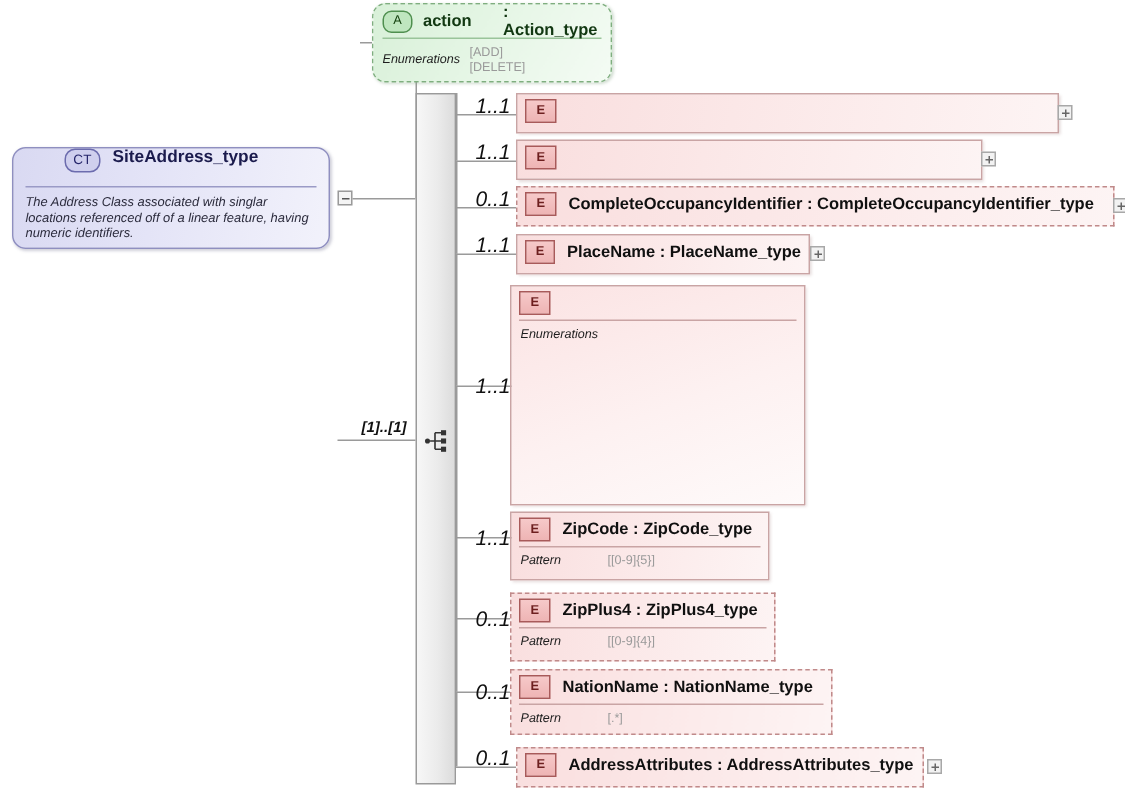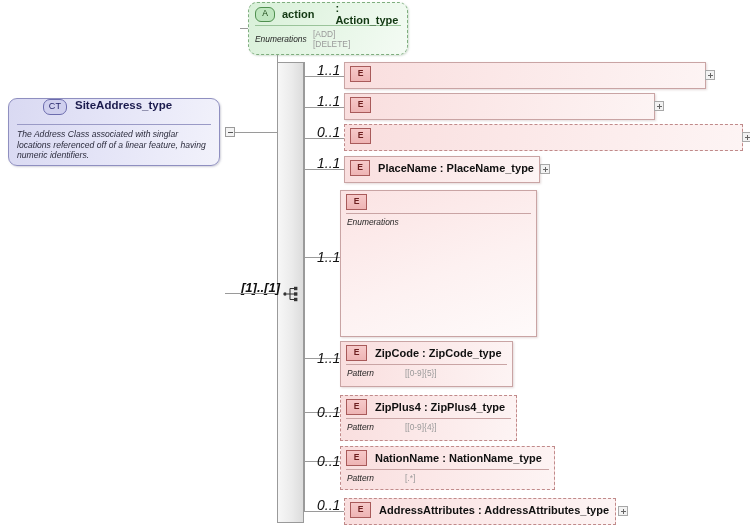--- a/index.html
+++ b/index.html
@@ -64,21 +64,21 @@
 
   
   .seq-box{
     position:absolute;left:277px;top:62px;width:27px;height:461px;
     border:1px solid #9a9a9a;
     background:linear-gradient(90deg,#f7f7f7 0%,#ebebeb 55%,#dcdcdc 100%);
     box-sizing:border-box;
   }
   .seq-icon{position:absolute;left:283px;top:286px;width:18px;height:16px;}
   .seq-card{
-    position:absolute;left:241px;top:280px;font-size:13px;font-style:italic;
+    position:absolute;left:241px;top:280px;font-size:10px;font-style:italic;
     font-weight:bold;color:#111;
   }
 
   
   .el{
     position:absolute;box-sizing:border-box;
     border:1px solid #c9a4a4;
     background:linear-gradient(100deg,#f9dede 0%,#fbe7e7 40%,#fdf4f4 100%);
     box-shadow:1px 1px 2px rgba(170,140,140,.32);
   }
@@ -167,20 +167,21 @@
     </div>
   </div>
   <div class="expand" style="left:654px;top:101px;"></div>
 
   <div class="ln vln" style="left:304px;top:107px;height:31px;"></div>
   <div class="ln hln" style="left:304px;top:138px;width:40px;"></div>
   <div class="card" style="left:317px;top:124px;">0..1</div>
   <div class="el opt" style="left:344px;top:124px;width:399px;height:27px;">
     <div class="el-head">
       <span class="el-badge">E</span>
+      <span class="el-label">CompleteOccupancyIdentifier : CompleteOccupancyIdentifier_type</span>
     </div>
   </div>
   <div class="expand" style="left:742px;top:132px;"></div>
 
   <div class="ln vln" style="left:304px;top:138px;height:31px;"></div>
   <div class="ln hln" style="left:304px;top:169px;width:40px;"></div>
   <div class="card" style="left:317px;top:155px;">1..1</div>
   <div class="el" style="left:344px;top:156px;width:196px;height:27px;">
     <div class="el-head">
       <span class="el-badge">E</span>

